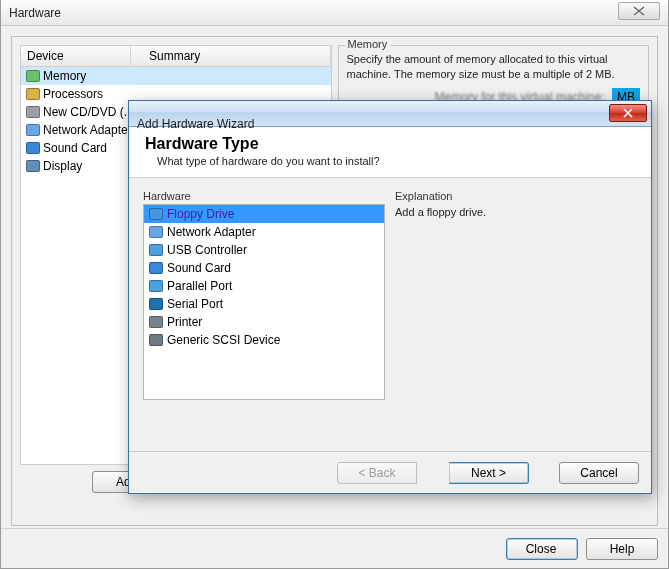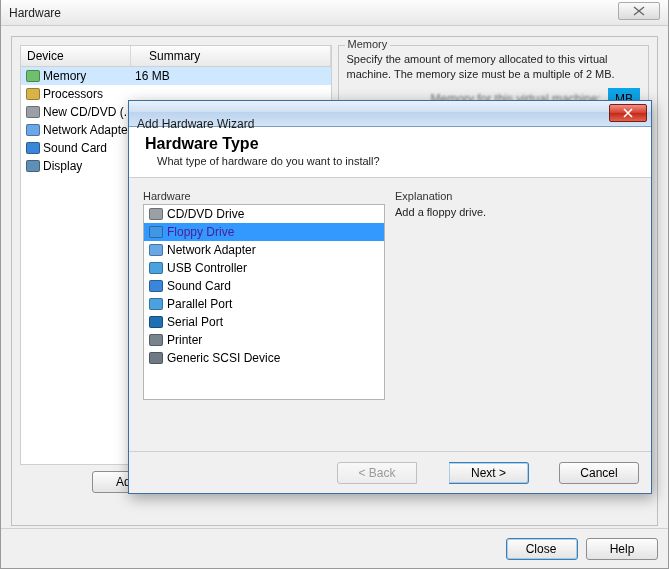--- a/index.html
+++ b/index.html
@@ -29,21 +29,21 @@
 .device-row.sel { background: #cde8ff; }
 
 .btn-row { display: flex; gap: 8px; justify-content: center; margin-top: 6px; }
 .btn { min-width: 80px; height: 22px; background: linear-gradient(#fdfdfd,#e4e4e4); border: 1px solid #8e8e8e; border-radius: 3px; display: inline-flex; align-items: center; justify-content: center; padding: 0 10px; cursor: default; }
 .btn.disabled { color: #9a9a9a; border-color: #c0c0c0; background: linear-gradient(#f8f8f8,#ececec); }
 .btn.primary { border-color: #3c7fb1; box-shadow: inset 0 0 0 1px rgba(120,180,230,.6); }
 
 .fieldset { border: 1px solid #c8c8c8; padding: 6px 8px 8px; position: relative; background: #f0f0f0; }
 .fieldset .legend { position: absolute; top: -8px; left: 6px; background: #f0f0f0; padding: 0 3px; font-size: 11px; color: #333; }
 .mem-text { font-size: 11px; line-height: 1.35; color: #222; }
-.mb-suffix { border: 3px solid #0ea5e9; padding: 1px 4px; background: #0ea5e9; display: inline-block; margin-left: 4px; }
+.mb-suffix { border: 1px solid #0ea5e9; padding: 1px 4px; background: #0ea5e9; display: inline-block; margin-left: 4px; }
 
 .bottom-bar { position: absolute; left: 0; right: 0; bottom: 0; height: 40px; background: #f0f0f0; display: flex; align-items: center; justify-content: flex-end; padding: 0 10px; gap: 8px; border-top: 1px solid #d0d0d0; }
 
 
 .wizard { position: absolute; left: 128px; top: 100px; width: 524px; height: 394px; background: #f0f0f0; border: 1px solid #3b6ea5; box-shadow: 2px 4px 14px rgba(0,0,0,.35); }
 .wiz-titlebar { height: 26px; background: linear-gradient(#e9f1fb,#cfe0f4 45%,#bcd4ee 46%,#d4e4f6); border-bottom: 1px solid #7a9ec5; display: flex; align-items: center; padding: 0 8px; position: relative; }
 .wiz-title { font-size: 12px; color: #1a1a1a; margin-top: 21px; }
 .wiz-close { position: absolute; right: 4px; top: 3px; width: 38px; height: 18px; background: linear-gradient(#f08f87,#d7412f 48%,#c22a19 52%,#e0634e); border: 1px solid #7a1d12; border-radius: 2px; display: flex; align-items: center; justify-content: center; }
 .wiz-close svg { stroke: #fff; }
 
@@ -88,21 +88,20 @@
           <div class="device-header">
             <div class="col-device">Device</div>
             <div class="col-summary">Summary</div>
           </div>
           <div class="device-rows" id="device-rows">
               <div class="device-row sel">
                 <span class="ic">
                   <span class="sq" style="background:#6fbf6f"></span>
                 </span>
                 <span class="nm">Memory</span>
-                <span class="sm">16 MB</span>
               </div>
               <div class="device-row">
                 <span class="ic">
                   <span class="sq" style="background:#d9b24a"></span>
                 </span>
                 <span class="nm">Processors</span>
                 <span class="sm"></span>
               </div>
               <div class="device-row">
                 <span class="ic">
@@ -185,26 +184,20 @@
 
   <div class="wiz-header">
     <div class="h1">Hardware Type</div>
     <div class="h2">What type of hardware do you want to install?</div>
   </div>
 
   <div class="wiz-body">
     <div class="wiz-left">
       <div class="hw-label">Hardware</div>
       <div class="hw-list" id="hw-list">
-          <div class="hw-item">
-            <span class="ic">
-              <span class="sq" style="background:#9aa0a6"></span>
-            </span>
-            <span>CD/DVD Drive</span>
-          </div>
           <div class="hw-item sel">
             <span class="ic">
               <span class="sq" style="background:#3f97e6"></span>
             </span>
             <span>Floppy Drive</span>
           </div>
           <div class="hw-item">
             <span class="ic">
               <span class="sq" style="background:#6aa7e6"></span>
             </span>

